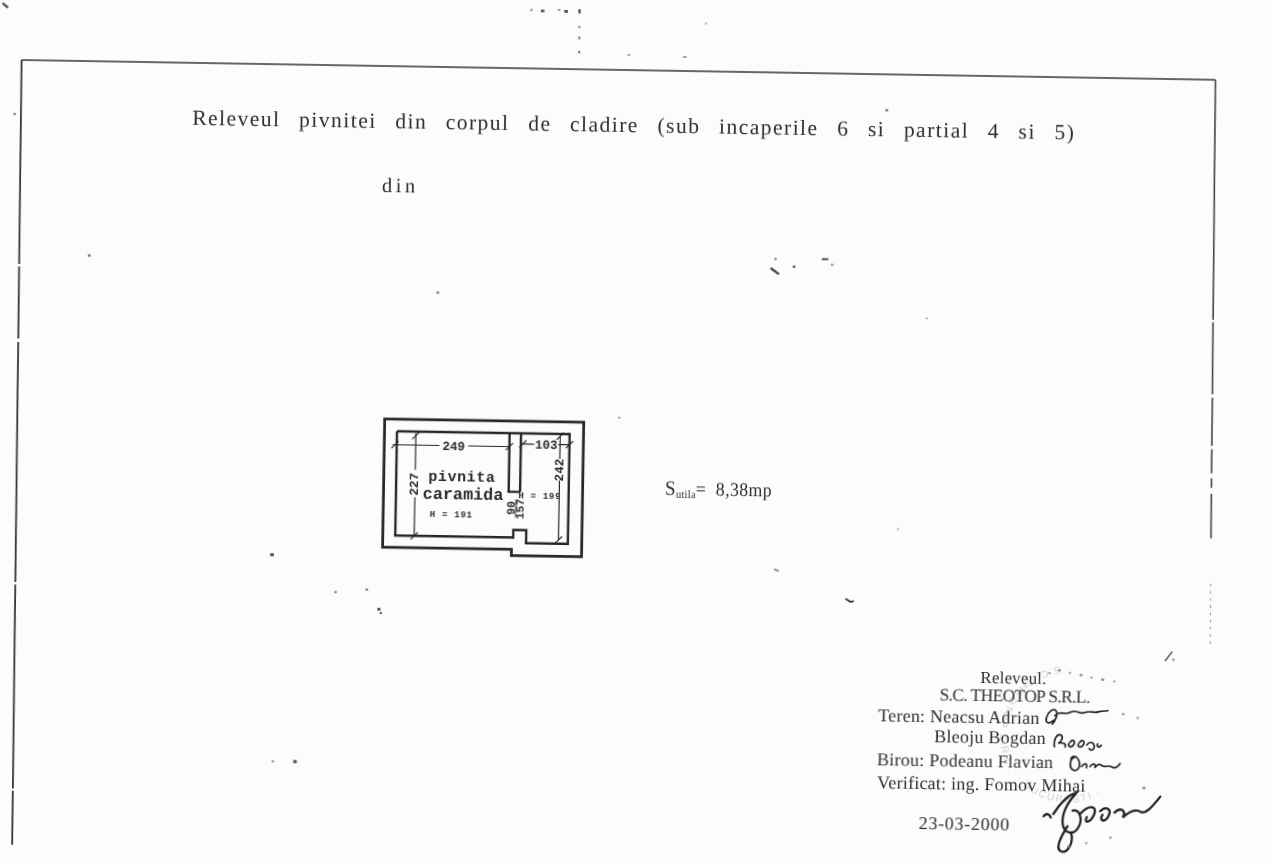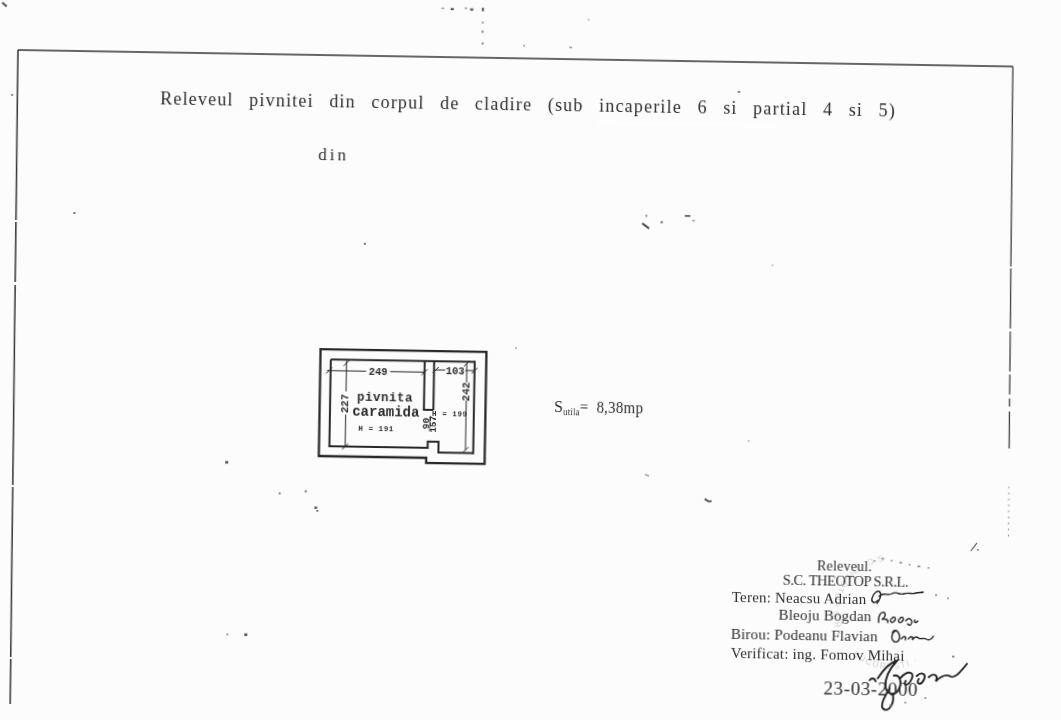--- a/index.html
+++ b/index.html
@@ -170,14 +170,14 @@
   <div class="t" style="left:791.6px;top:560.2px;font-size:14.5px;line-height:14.5px;letter-spacing:-0.5px;">S.C. THEOTOP S.R.L.</div>
 
   <div class="t" style="left:740.8px;top:578.1px;font-size:15px;line-height:15px;letter-spacing:0.2px;">Teren: Neacsu Adrian</div>
 
   <div class="t" style="left:787.8px;top:594.8px;font-size:15px;line-height:15px;letter-spacing:0.2px;">Bleoju Bogdan</div>
 
   <div class="t" style="left:740.5px;top:614.6px;font-size:15px;line-height:15px;letter-spacing:0.2px;">Birou: Podeanu Flavian</div>
 
   <div class="t" style="left:740.8px;top:634.1px;font-size:15px;line-height:15px;letter-spacing:0.2px;">Verificat: ing. Fomov Mihai</div>
 
-  <div class="t" style="left:834px;top:667.3px;font-size:19px;line-height:15.5px;letter-spacing:0.6px;">23-03-2000</div>
+  <div class="t" style="left:776px;top:667.3px;font-size:15px;line-height:15.5px;letter-spacing:0.6px;">23-03-2000</div>
 </div>
 
 </body></html>

